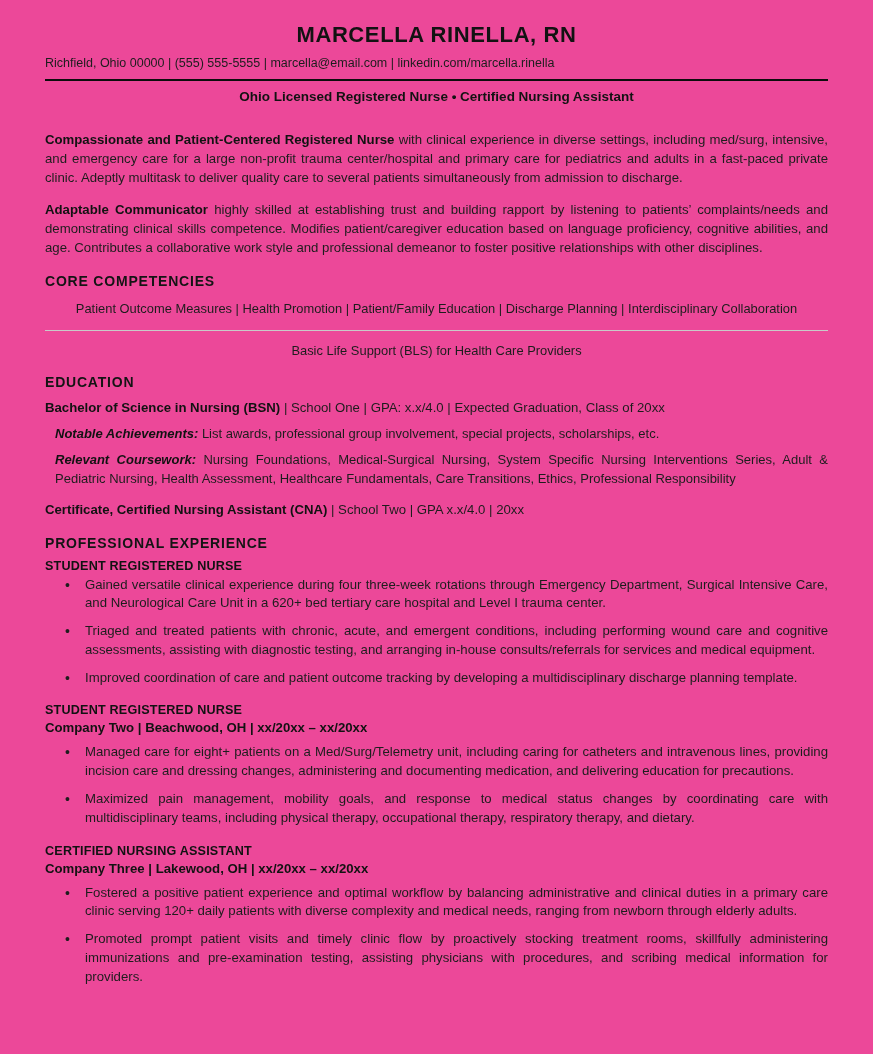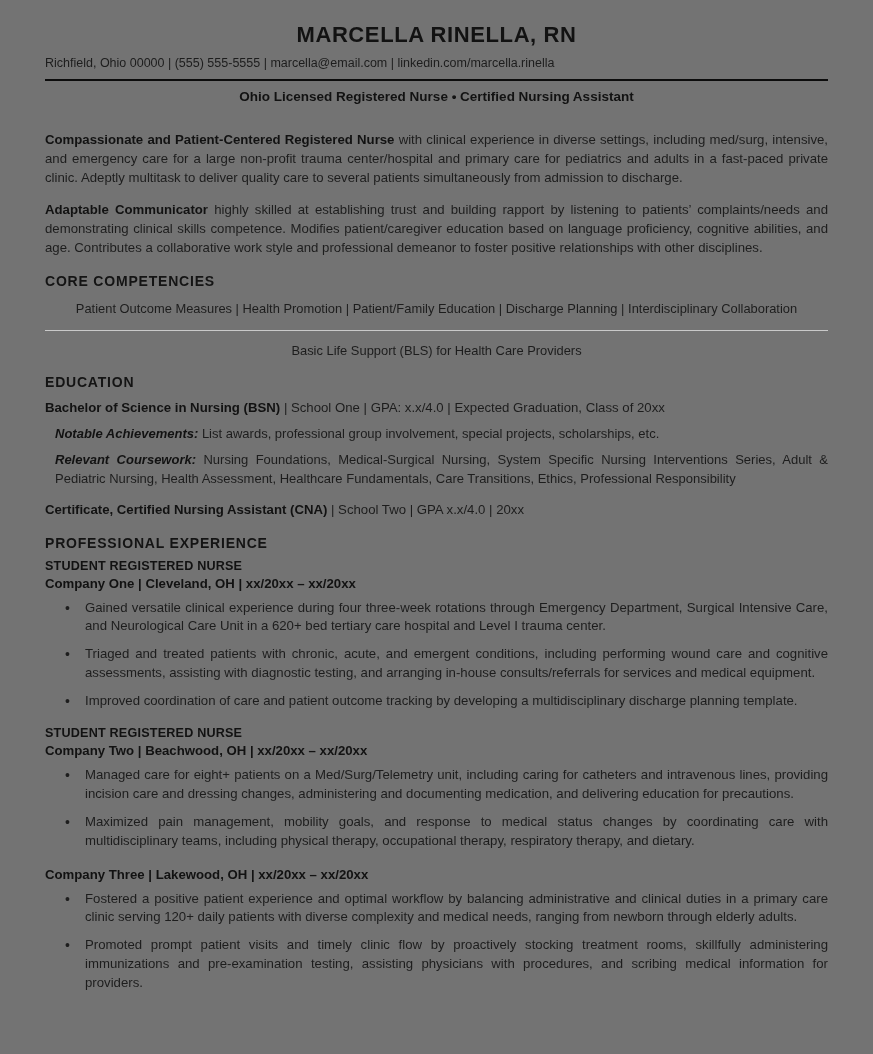--- a/index.html
+++ b/index.html
@@ -4,21 +4,21 @@
 <style>
   * { margin: 0; padding: 0; box-sizing: border-box; }
   html, body {
     background: #ffffff;
     font-family: "Liberation Sans", sans-serif;
     color: #1d1d1d;
   }
   .page {
     width: 873px;
     height: 1054px;
-    background: #737373;
+    background: #ec4899;
     padding: 22px 45px 20px 45px;
     overflow: hidden;
   }
 
   
   .name {
     text-align: center;
     font-size: 22px;
     font-weight: 700;
     letter-spacing: 0.6px;
@@ -161,38 +161,38 @@
     <p class="edu-sub"><span class="bi">Notable Achievements:</span><span> List awards, professional group involvement, special projects, scholarships, etc.</span></p>
     <p class="edu-sub just"><span class="bi">Relevant Coursework:</span><span> Nursing Foundations, Medical-Surgical Nursing, System Specific Nursing Interventions Series, Adult &amp; Pediatric Nursing, Health Assessment, Healthcare Fundamentals, Care Transitions, Ethics, Professional Responsibility</span></p>
     <p class="edu-line edu-cert"><strong>Certificate, Certified Nursing Assistant (CNA)</strong><span> | School Two | GPA x.x/4.0 | 20xx</span></p>
   </section>
 
   <section>
     <h2 class="section-heading exp-heading">PROFESSIONAL EXPERIENCE</h2>
 
     <div class="job">
       <div class="job-title">STUDENT REGISTERED NURSE</div>
-      <div class="job-meta">Company One | Cleveland, OH | xx/20xx – xx/20xx</div>
       <ul class="job-bullets">
         <li>Gained versatile clinical experience during four three-week rotations through Emergency Department, Surgical Intensive Care, and Neurological Care Unit in a 620+ bed tertiary care hospital and Level I trauma center.</li>
         <li>Triaged and treated patients with chronic, acute, and emergent conditions, including performing wound care and cognitive assessments, assisting with diagnostic testing, and arranging in-house consults/referrals for services and medical equipment.</li>
         <li>Improved coordination of care and patient outcome tracking by developing a multidisciplinary discharge planning template.</li>
       </ul>
     </div>
 
     <div class="job">
       <div class="job-title">STUDENT REGISTERED NURSE</div>
       <div class="job-meta">Company Two | Beachwood, OH | xx/20xx – xx/20xx</div>
       <ul class="job-bullets">
         <li>Managed care for eight+ patients on a Med/Surg/Telemetry unit, including caring for catheters and intravenous lines, providing incision care and dressing changes, administering and documenting medication, and delivering education for precautions.</li>
         <li>Maximized pain management, mobility goals, and response to medical status changes by coordinating care with multidisciplinary teams, including physical therapy, occupational therapy, respiratory therapy, and dietary.</li>
       </ul>
     </div>
 
     <div class="job last">
+      <div class="job-title">CERTIFIED NURSING ASSISTANT</div>
       <div class="job-meta">Company Three | Lakewood, OH | xx/20xx – xx/20xx</div>
       <ul class="job-bullets">
         <li>Fostered a positive patient experience and optimal workflow by balancing administrative and clinical duties in a primary care clinic serving 120+ daily patients with diverse complexity and medical needs, ranging from newborn through elderly adults.</li>
         <li>Promoted prompt patient visits and timely clinic flow by proactively stocking treatment rooms, skillfully administering immunizations and pre-examination testing, assisting physicians with procedures, and scribing medical information for providers.</li>
       </ul>
     </div>
   </section>
 
 </div>
 

